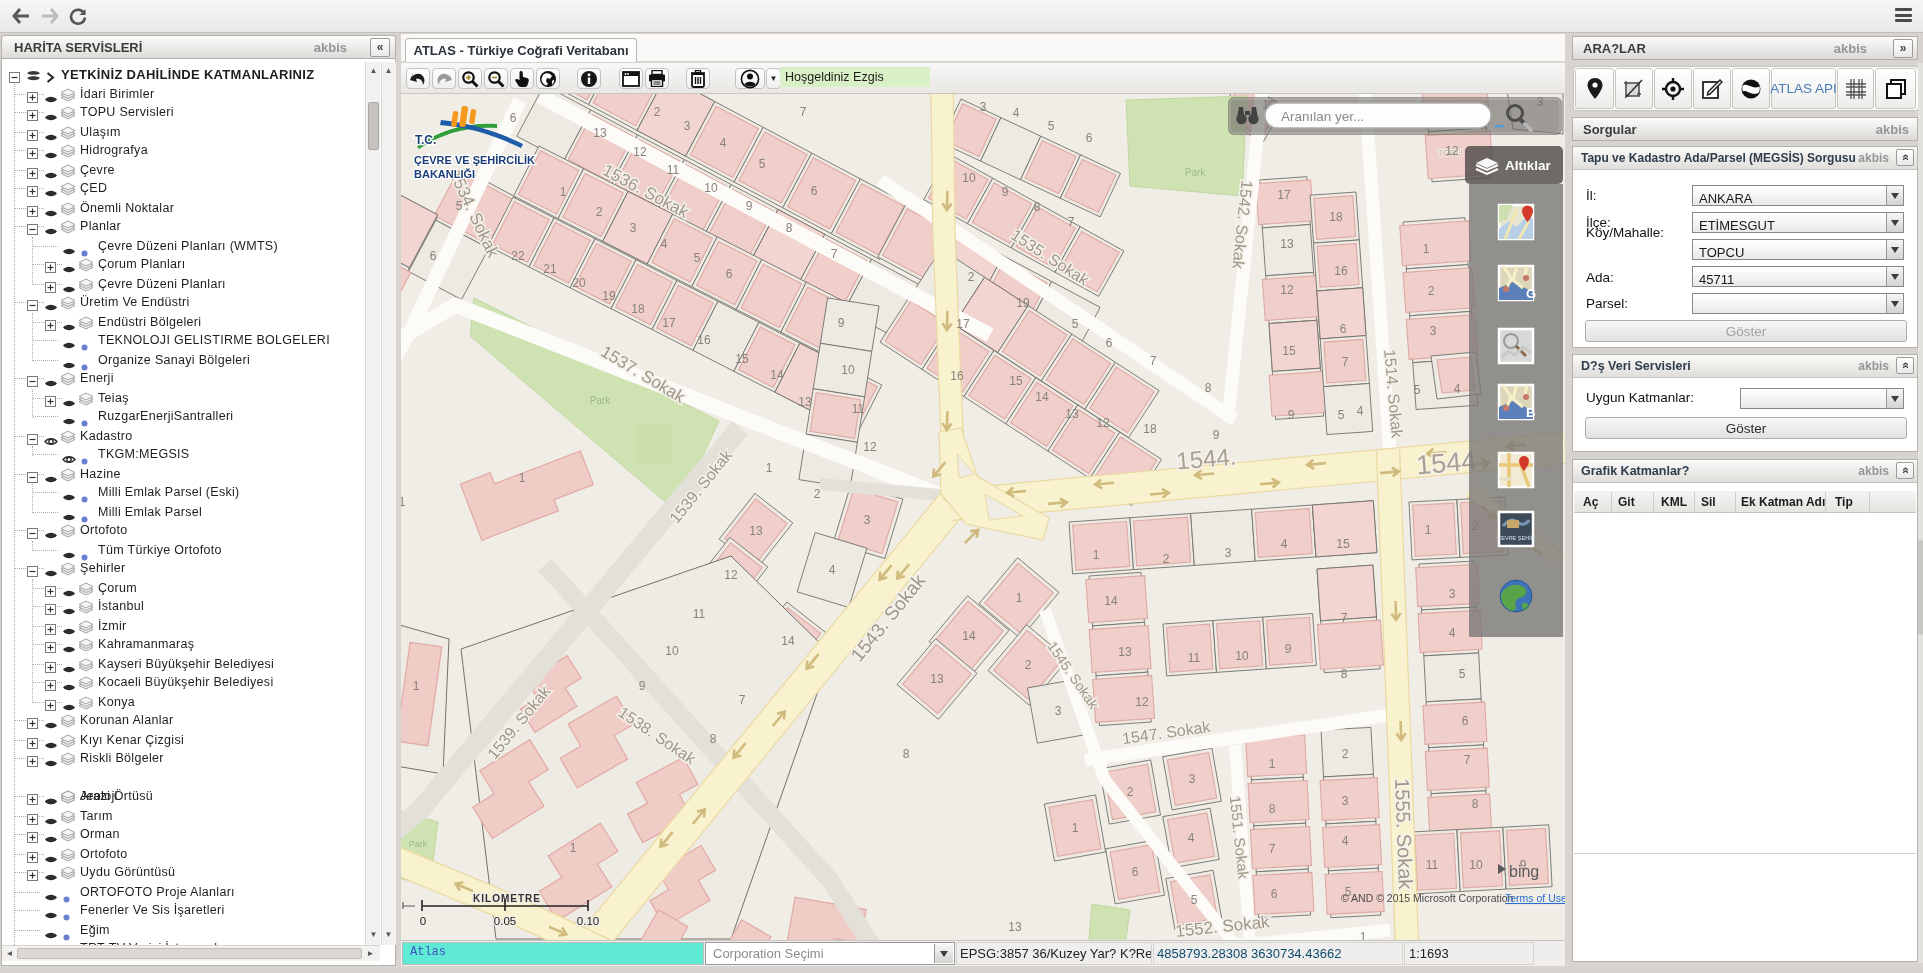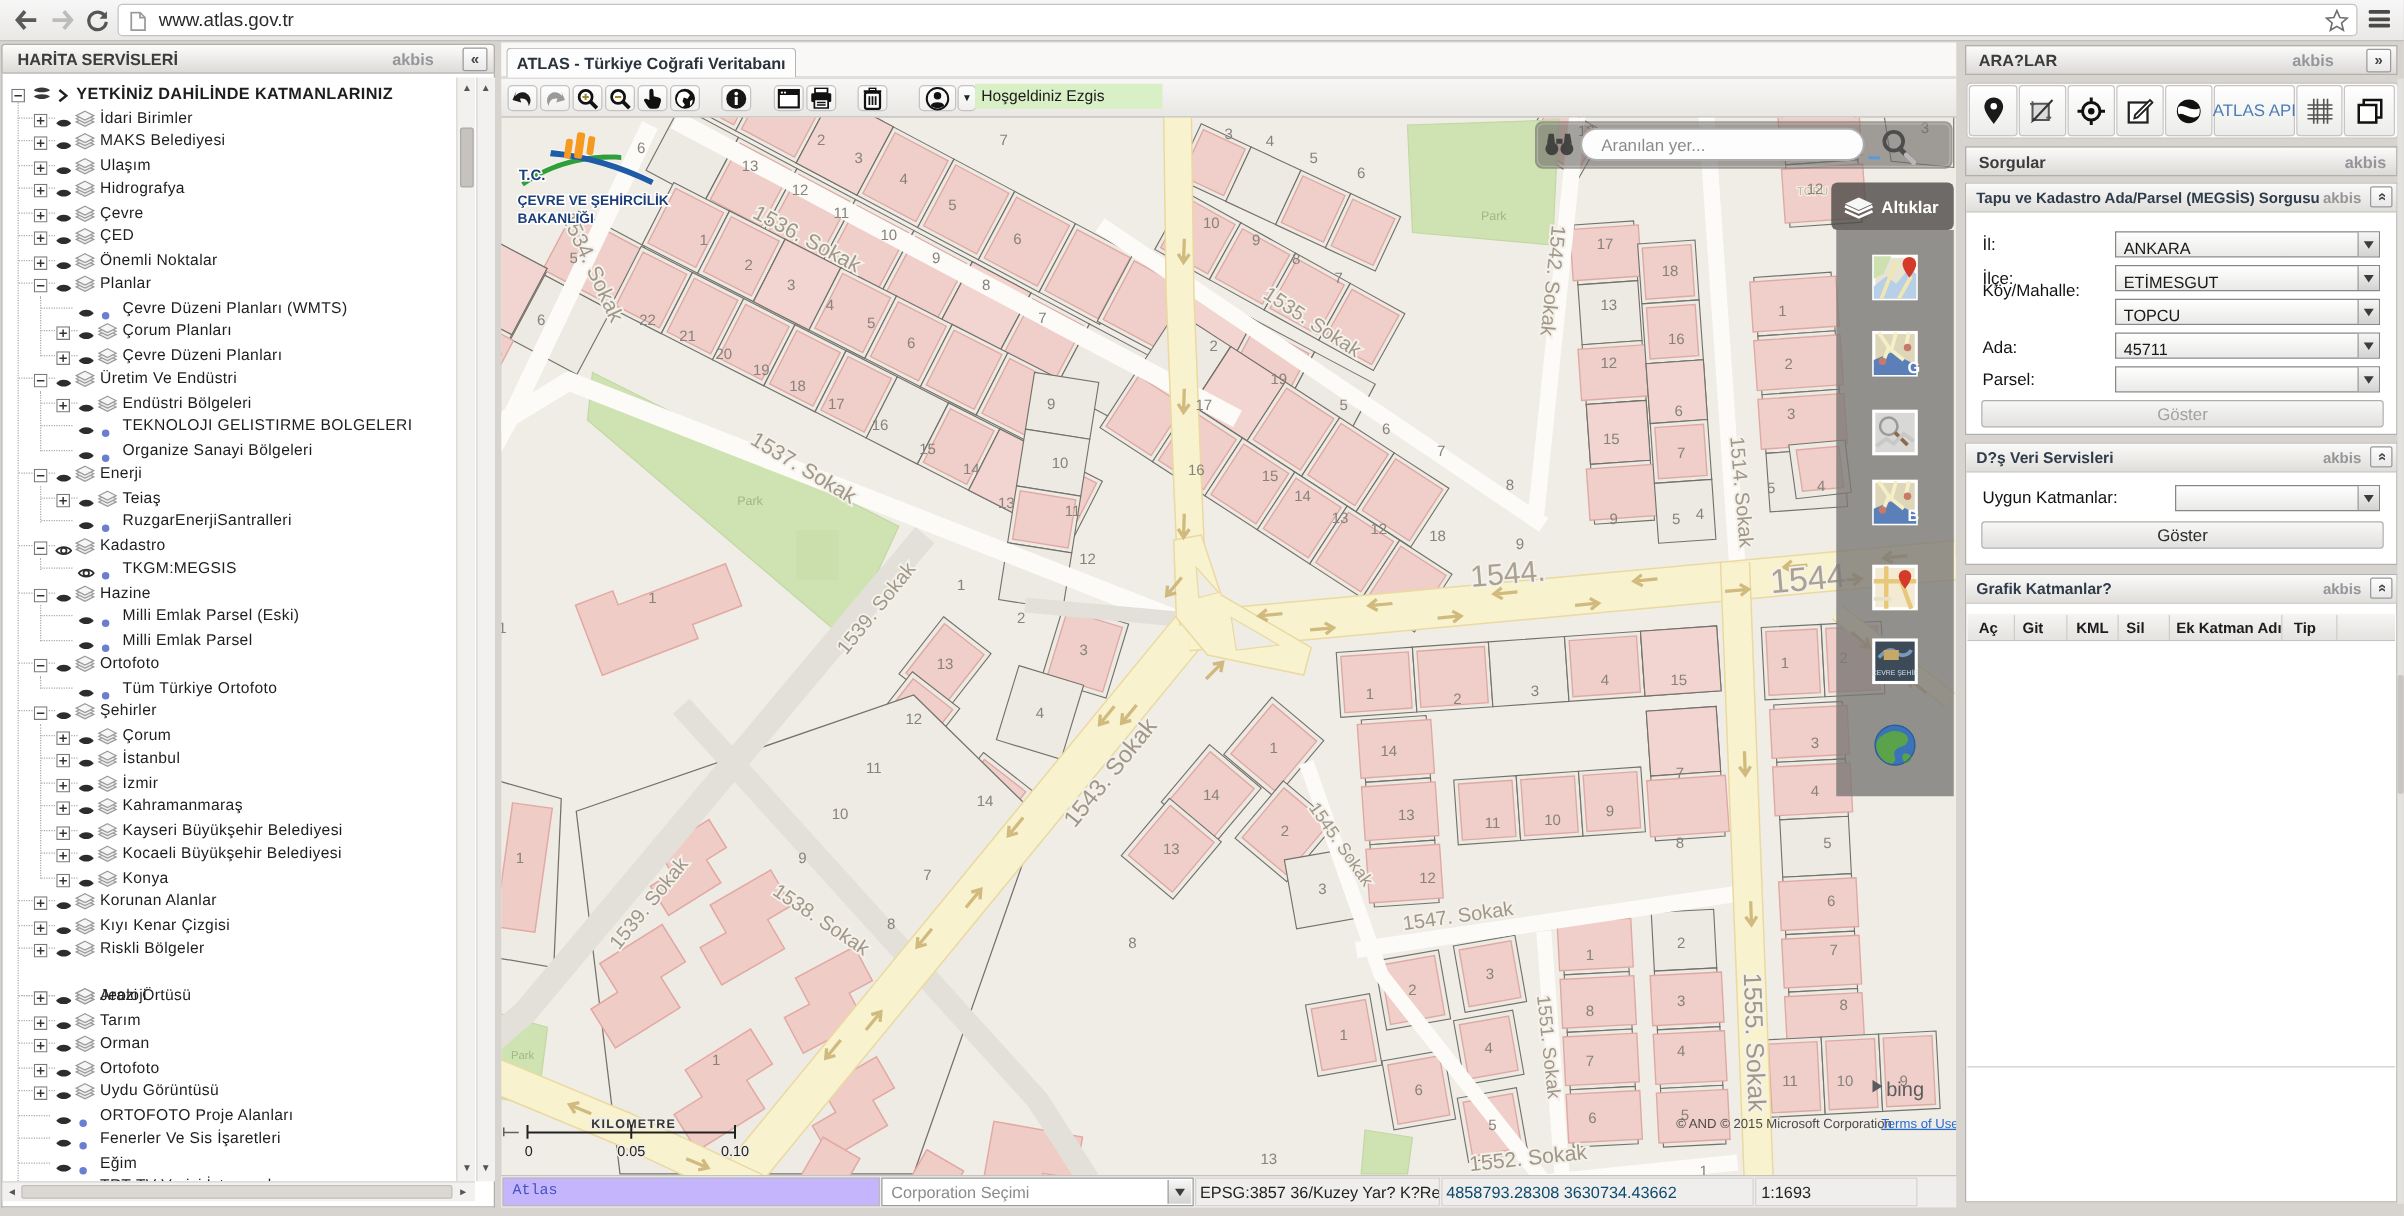--- a/index.html
+++ b/index.html
@@ -17,21 +17,21 @@
 .conn{position:absolute;width:1px;border-left:1px dotted #adadad}
 .vsb{position:absolute;top:3px;height:883px;background:#f3f1ef;border-left:1px solid #d8d6d3}
 .sbarrow{position:absolute;width:13px;height:13px;font-size:8px;color:#555;text-align:center;line-height:13px}
 #mtabstrip{position:absolute;left:401px;top:34px;width:1164px;height:28px;background:#f9f8f7;border-bottom:1px solid #d7d5d2}
 #mtab{position:absolute;left:4px;top:4px;width:232px;height:24px;background:#fdfdfd;border:1px solid #b7b5b2;border-bottom:none;border-radius:4px 4px 0 0;text-align:center;font-weight:bold;font-size:13px;color:#2b333c;line-height:24px}
 #mtoolbar{position:absolute;left:401px;top:63px;width:1164px;height:31px;background:linear-gradient(#f8f7f6,#e9e7e4);border-bottom:1px solid #c8c6c3}
 .mbtn{position:absolute;top:5px;height:21px;background:linear-gradient(#fefefe,#f0efee);border:1px solid #c5c3c1;border-radius:4px;display:flex;align-items:center;justify-content:center}
 #welcome{position:absolute;left:379px;top:4px;width:150px;height:20px;background:#d9efc5;font-size:12.5px;color:#1c1c1c;line-height:20px;padding-left:5px;white-space:nowrap}
 #mapbox{position:absolute;left:401px;top:94px;width:1164px;height:846px;overflow:hidden}
 #statusbar{position:absolute;left:401px;top:940px;width:1164px;height:26px;background:#efeeec;border-top:1px solid #c5c3c0}
-.stbox{position:absolute;top:1px;height:23px;border:1px solid #bcbab7;background:#c4b5fd;font-size:12.5px;color:#222;white-space:nowrap;overflow:hidden}
+.stbox{position:absolute;top:1px;height:23px;border:1px solid #bcbab7;background:#5eead4;font-size:12.5px;color:#222;white-space:nowrap;overflow:hidden}
 #rpanel{position:absolute;left:1570px;top:33px;width:353px;height:933px}
 .rphdr{position:absolute;left:2px;width:346px;height:24px;background:linear-gradient(#fbfbfa,#dcdad7);border:1px solid #b3b0ac;font-weight:bold;font-size:13px;color:#3c3c3c;line-height:23px}
 .panelbox{position:absolute;left:2px;width:346px;background:#fff;border:1px solid #b5b2ae}
 .ph2{position:absolute;left:0;top:0;width:100%;height:23px;background:linear-gradient(#fafaf9,#e0deda);border-bottom:1px solid #c5c2be;font-weight:bold;font-size:12.5px;color:#2e3c4c;line-height:22px}
 .flabel{position:absolute;left:13px;font-size:13.5px;color:#111}
 .combo{position:absolute;background:linear-gradient(#fff,#f2f2f0 60%,#e9e9e7);border:1px solid #888}
 .cval{position:absolute;left:6px;top:5px;font-size:13px;color:#191919}
 .cbtn{position:absolute;right:0;top:0;width:17px;height:100%;background:linear-gradient(#f6f6f6,#d3d3d1);border-left:1px solid #999}
 .cbtn i{position:absolute;left:4px;top:7px;width:0;height:0;border:4.5px solid transparent;border-top:6px solid #3c3c3c;border-bottom:none}
 .gbtn{position:absolute;height:22px;background:linear-gradient(#f7f7f6,#e2e1df);border:1px solid #b0aeab;border-radius:3px;text-align:center;font-size:13.5px;line-height:21px}
@@ -42,30 +42,20 @@
 <svg class="navic" style="left:10px" width="22" height="20" viewBox="0 0 22 20">
       <path d="M10 3 L4 10 L10 17 M4 10 H19" fill="none" stroke="#5a5a5a" stroke-width="3"></path>
     </svg>
 <svg class="navic" style="left:39px" width="22" height="20" viewBox="0 0 22 20">
       <path d="M12 3 L18 10 L12 17 M18 10 H3" fill="none" stroke="#bcbcbc" stroke-width="3"></path>
     </svg>
 <svg class="navic" style="left:68px" width="20" height="20" viewBox="0 0 20 20">
       <path d="M16.5 8 A7 7 0 1 0 17 11.5" fill="none" stroke="#555" stroke-width="2.6"></path>
       <path d="M17.5 3 L17.5 9 L11.5 9 Z" fill="#555"></path>
     </svg>
-<div id="urlbar">
-<svg style="position:absolute;left:9px;top:5px" width="13" height="16" viewBox="0 0 13 16">
-        <path d="M1 1 H8 L12 5 V15 H1 Z" fill="#fdfdfd" stroke="#9a9a9a" stroke-width="1.4"></path>
-        <path d="M8 1 V5 H12" fill="none" stroke="#9a9a9a" stroke-width="1.4"></path>
-      </svg>
-<span id="urltext">www.atlas.gov.tr</span>
-<svg style="position:absolute;right:6px;top:3px" width="19" height="19" viewBox="0 0 19 19">
-        <path d="M9.5 1.5 L11.9 7 L17.8 7.5 L13.3 11.4 L14.7 17.2 L9.5 14.1 L4.3 17.2 L5.7 11.4 L1.2 7.5 L7.1 7 Z" fill="none" stroke="#6e6e6e" stroke-width="1.3"></path>
-      </svg>
-</div>
 <div style="position:absolute;right:11px;top:8px;width:17px;height:17px">
 <div style="height:3px;background:#4a4a4a;margin-bottom:2.5px;border-radius:1px"></div>
 <div style="height:3px;background:#4a4a4a;margin-bottom:2.5px;border-radius:1px"></div>
 <div style="height:3px;background:#4a4a4a;border-radius:1px"></div>
     </div>
 </div>
 <div id="hdrL" style="left:1px;top:35px;width:395px;padding-left:12px">HARİTA SERVİSLERİ
 <span class="akbis" style="right:48px;top:0">akbis</span>
 <div class="sqbtn" style="right:5px;top:2px">«</div></div>
 <div id="ltree">
@@ -122,21 +112,21 @@
         <span class="ti" style="left:42px;top:5px"><svg width="14" height="9" viewBox="0 0 14 9" style="">
             <path d="M1 4.5 C4 0.8 10 0.8 13 4.5 C10 8.2 4 8.2 1 4.5 Z" fill="#2d2d2d"></path>
           </svg></span>
         <span class="ti" style="left:58px;top:3px"><svg width="16" height="14" viewBox="0 0 16 14" style="">
             <g stroke="#9a9a9a" stroke-width="0.9" fill="#ececec">
               <path d="M8 6 L15 9.5 8 13 1 9.5 Z"></path>
               <path d="M8 3.5 L15 7 8 10.5 1 7 Z" fill="#f1f1f1"></path>
               <path d="M8 1 L15 4.5 8 8 1 4.5 Z" fill="#f6f6f6"></path>
             </g>
           </svg></span>
-        <span class="tt" style="left:78px">MAKS Belediyesi</span>
+        <span class="tt" style="left:78px">TOPU Servisleri</span>
       </div>
 <div class="trow" style="top:64px">
         <span class="hstub" style="left:13px;width:11px"></span>
         <span class="hstub" style="left:37px;width:5px"></span>
         <span class="ti" style="left:25px;top:4px"><svg width="11" height="11" viewBox="0 0 11 11" style="">
             <rect x="0.5" y="0.5" width="10" height="10" fill="#fff" stroke="#7a7a7a"></rect>
             <path d="M2.5 5.5 H8.5" stroke="#333" stroke-width="1.2"></path>
             <path d="M5.5 2.5 V8.5" stroke="#333" stroke-width="1.2"></path>
           </svg></span>
         <span class="ti" style="left:42px;top:5px"><svg width="14" height="9" viewBox="0 0 14 9" style="">

